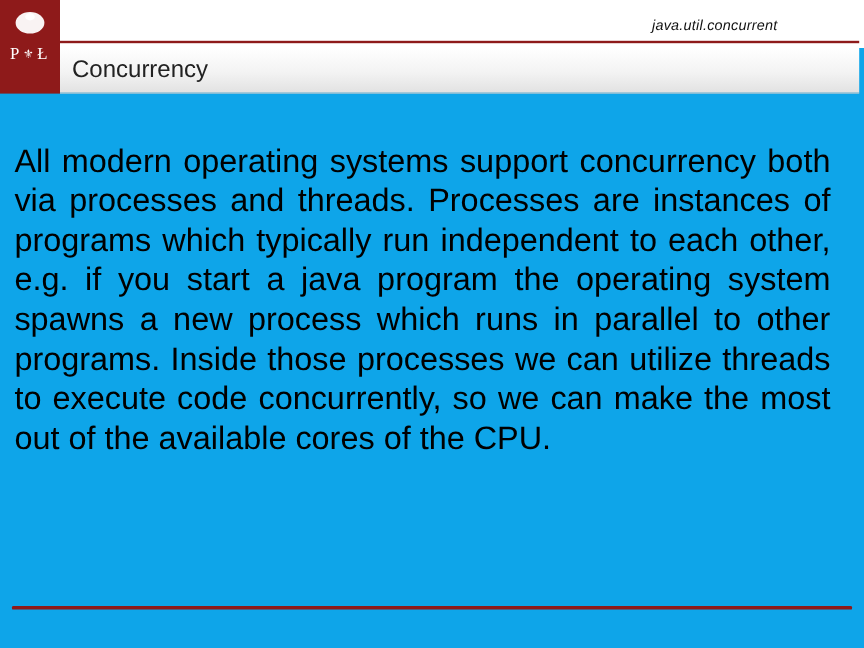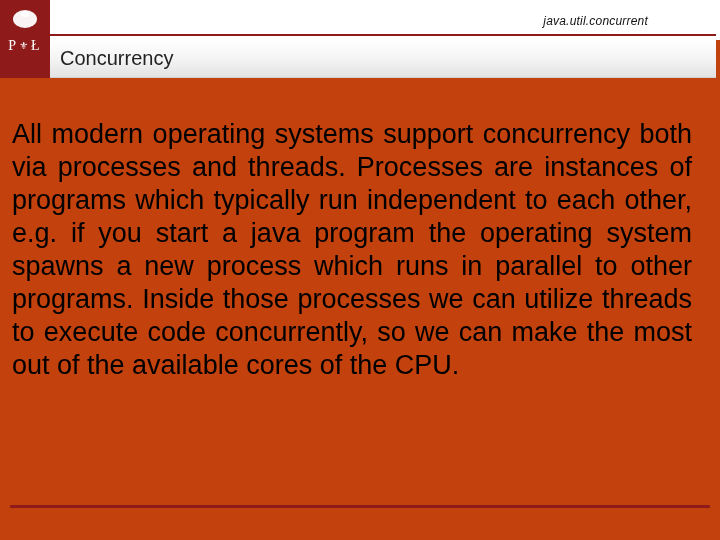--- a/index.html
+++ b/index.html
@@ -1,17 +1,17 @@
 <!DOCTYPE html>
 <html><head>
 <meta charset="utf-8">
 <style>
   * { margin: 0; padding: 0; box-sizing: border-box; }
   html, body { width: 720px; height: 540px; font-family: Arial, Helvetica, sans-serif; background: #fff; }
-  .slide { width: 720px; height: 540px; position: relative; background: #c2410c; }
+  .slide { width: 720px; height: 540px; position: relative; background: #0ea5e9; }
 
   .topbar {
     position: absolute;
     top: 0; left: 0; right: 0;
     height: 40px;
     background: #fff;
   }
   .topbar .breadcrumb {
     position: absolute;
     right: 72px;

